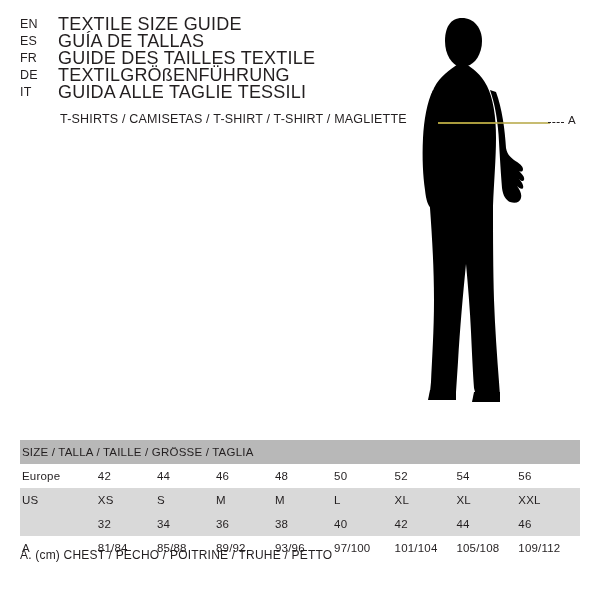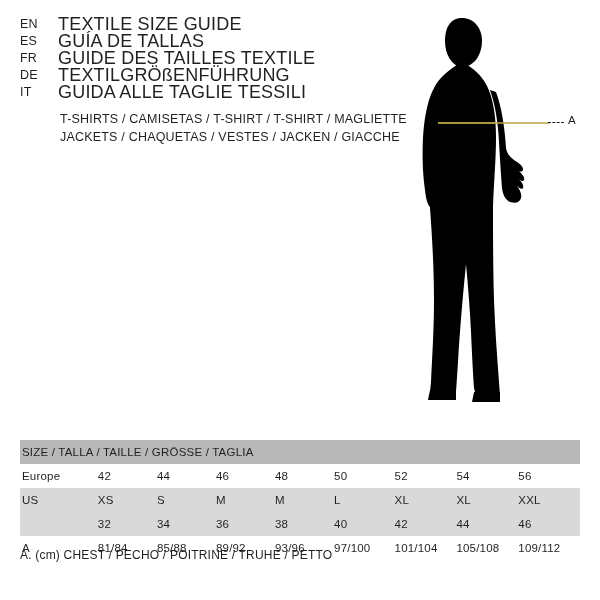--- a/index.html
+++ b/index.html
@@ -162,21 +162,20 @@
       <span class="lang-text">TEXTILGRÖßENFÜHRUNG</span>
     </div>
     <div class="lang-row">
       <span class="lang-code">IT</span>
       <span class="lang-text">GUIDA ALLE TAGLIE TESSILI</span>
     </div>
   </div>
 
   <div class="cats">
     <div class="cat-line">T-SHIRTS / CAMISETAS / T-SHIRT / T-SHIRT / MAGLIETTE</div>
-    <div class="cat-line">JACKETS / CHAQUETAS / VESTES / JACKEN / GIACCHE</div>
   </div>
 
   <div class="figure-wrap">
     <svg class="figure-svg" width="200" height="400" viewBox="0 0 200 400">
 
       <path fill="#000000" d="M62,8 C74,8 82,18 82,31 C82,44 75,54 67,56 L60,57 C52,55 45,45 45,31 C45,18 50,8 62,8 Z"></path>
 
       <path fill="#000000" d="
         M58,54
         C50,60 40,66 34,78

